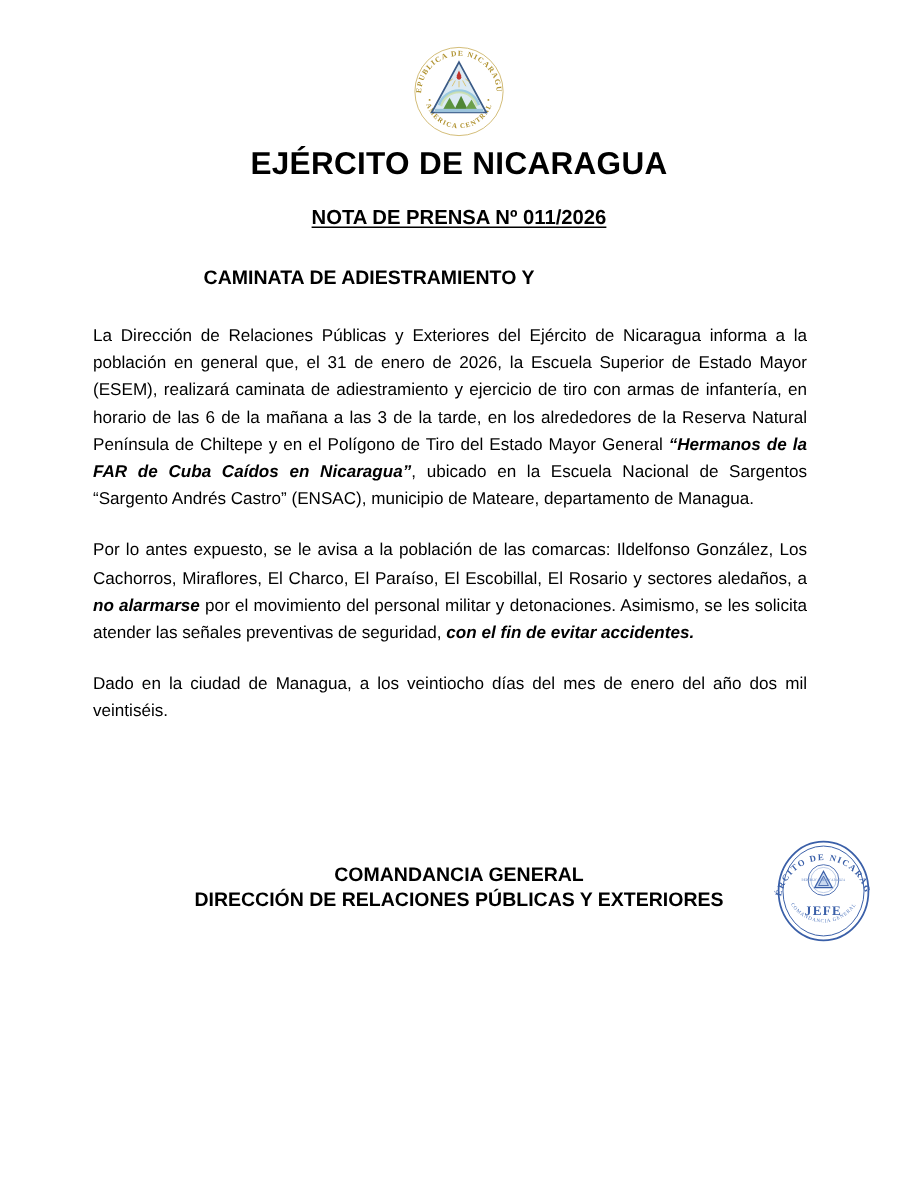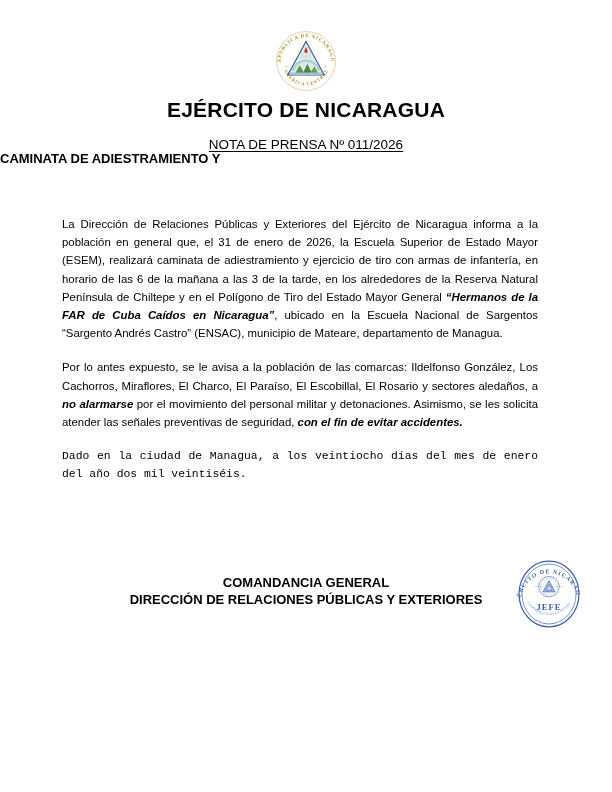--- a/index.html
+++ b/index.html
@@ -49,52 +49,52 @@
     font-weight: bold;
     letter-spacing: 0.2px;
   }
   .press-no {
     position: absolute;
     top: 137px;
     left: 0;
     width: 612px;
     text-align: center;
     font-size: 13.5px;
-    font-weight: normal;
+    font-weight: bold;
   }
   .press-no span.u {
     text-decoration: underline;
     text-underline-offset: 2px;
   }
   .subject {
     position: absolute;
-    top: 150px;
+    top: 176px;
     left: 0;
     width: 492px;
-    text-align: left;
+    text-align: center;
     font-size: 13px;
     font-weight: bold;
     line-height: 17px;
   }
 
   
   .body-block {
     position: absolute;
     top: 215px;
     left: 62px;
     width: 488px;
   }
   .para {
     font-size: 11.4px;
     line-height: 18.2px;
     text-align: justify;
     text-justify: inter-word;
     margin: 0 12px 16px 0;
   }
-  .para.last-of-body { margin-bottom: 0; font-family: Liberation Mono, monospace; }
+  .para.last-of-body { margin-bottom: 0; }
   .bi {
     font-weight: bold;
     font-style: italic;
   }
 
   
   .signature {
     position: absolute;
     top: 574px;
     left: 0;

